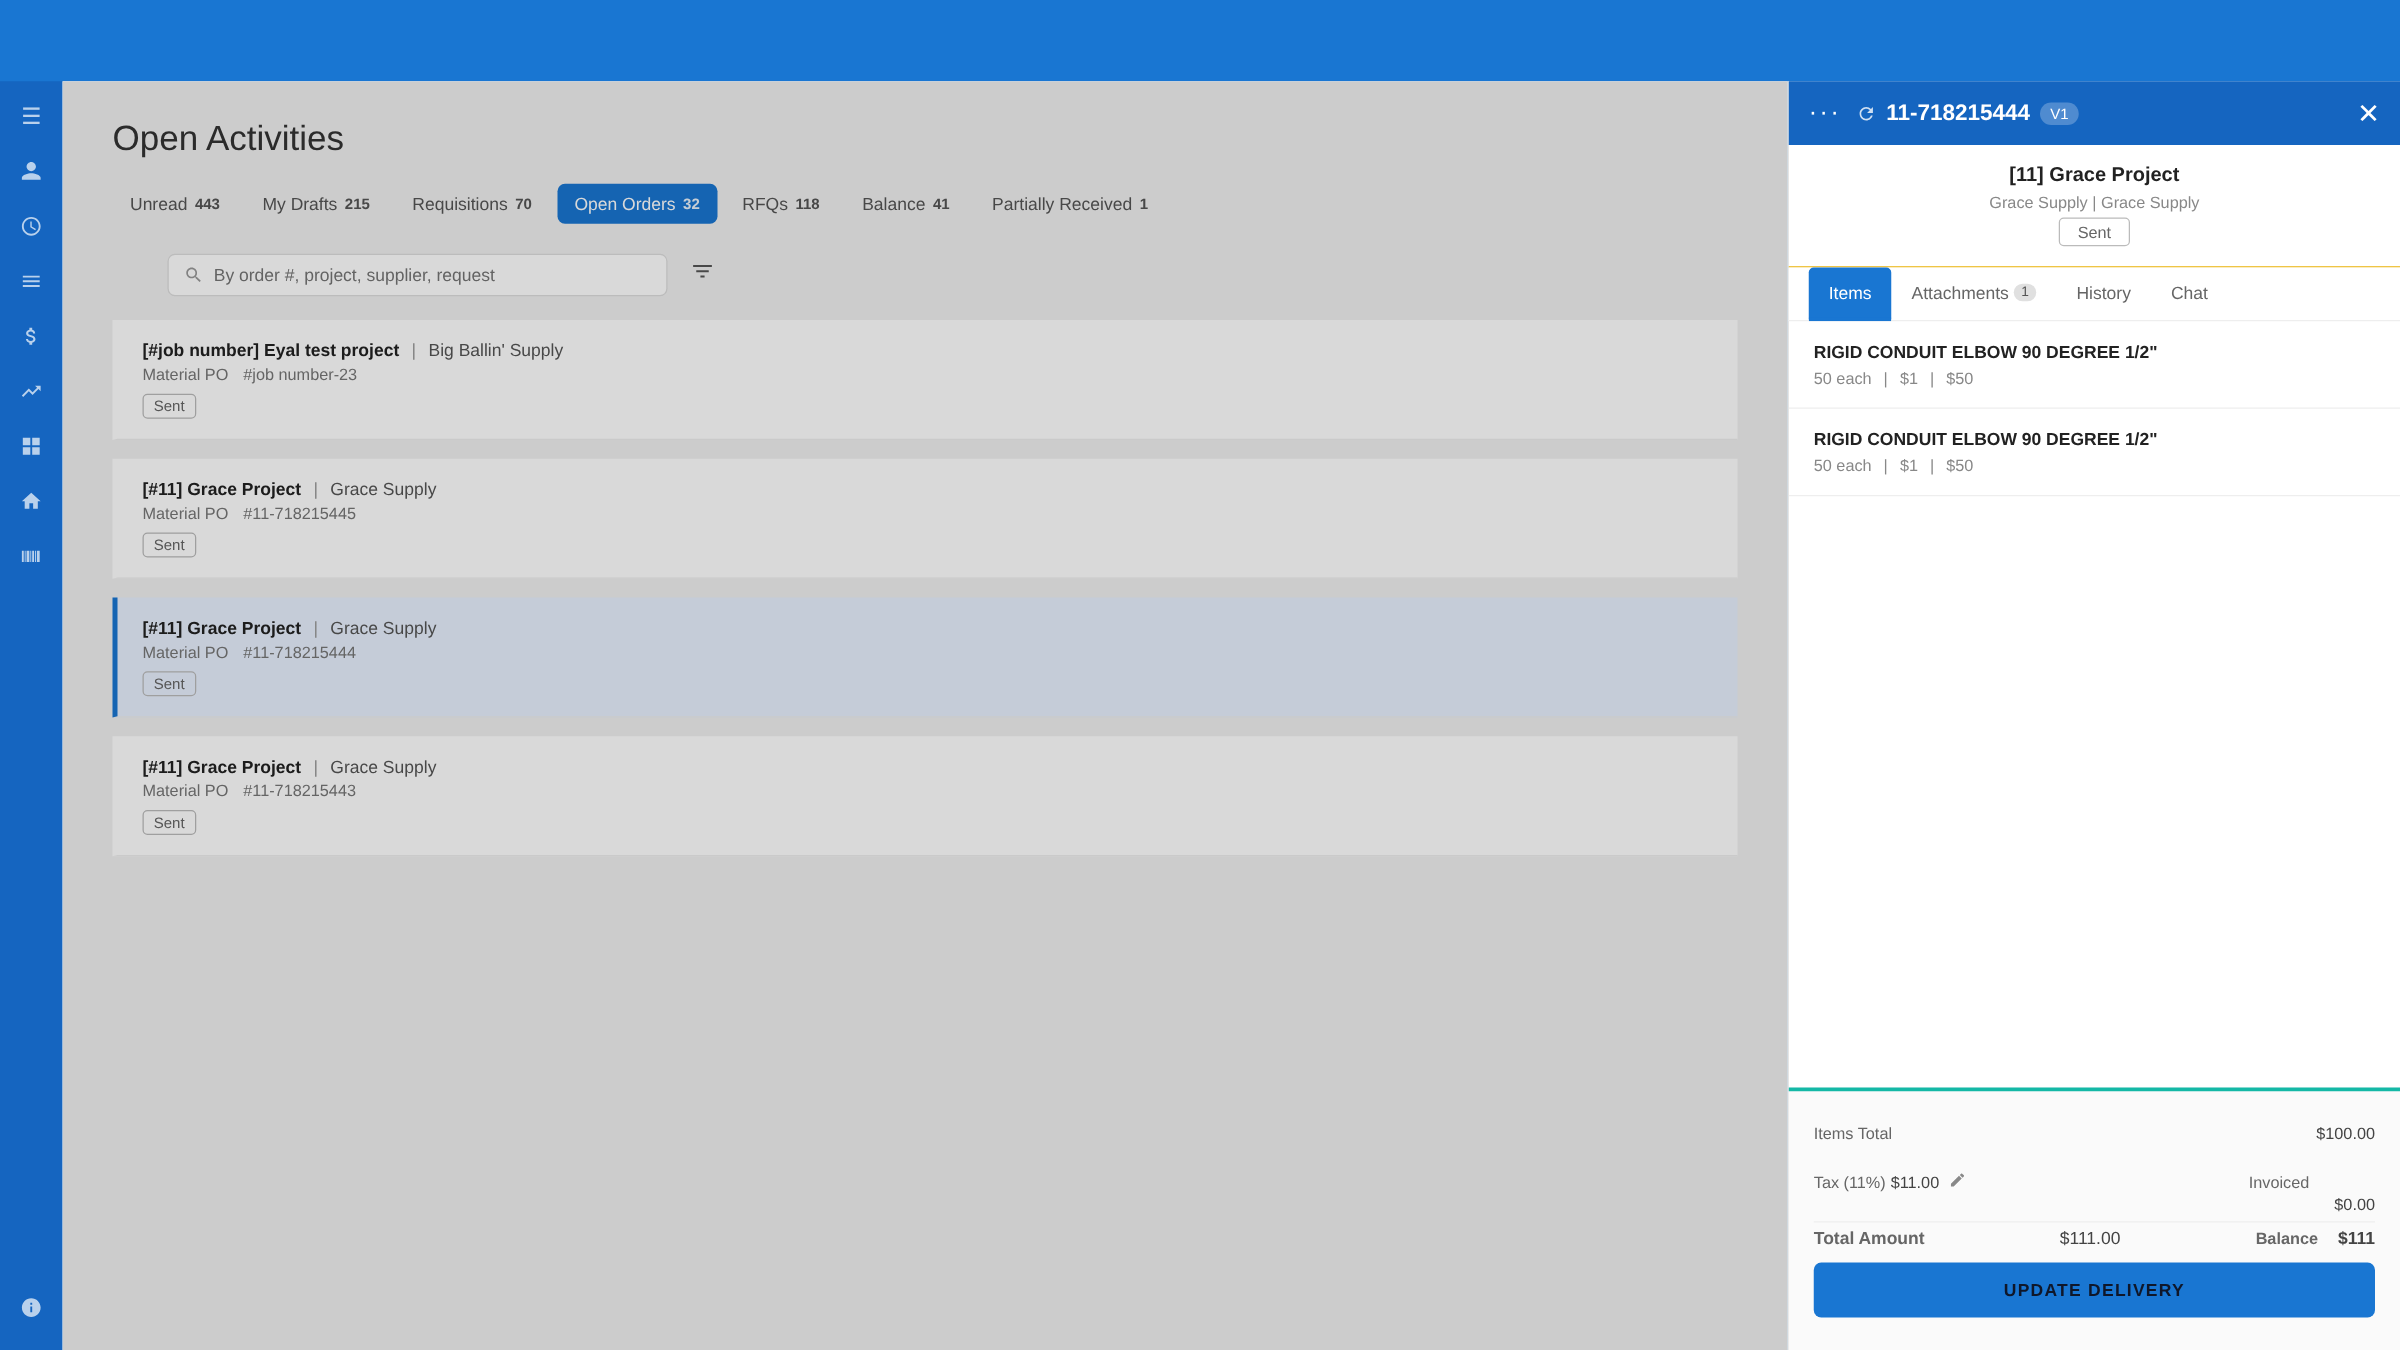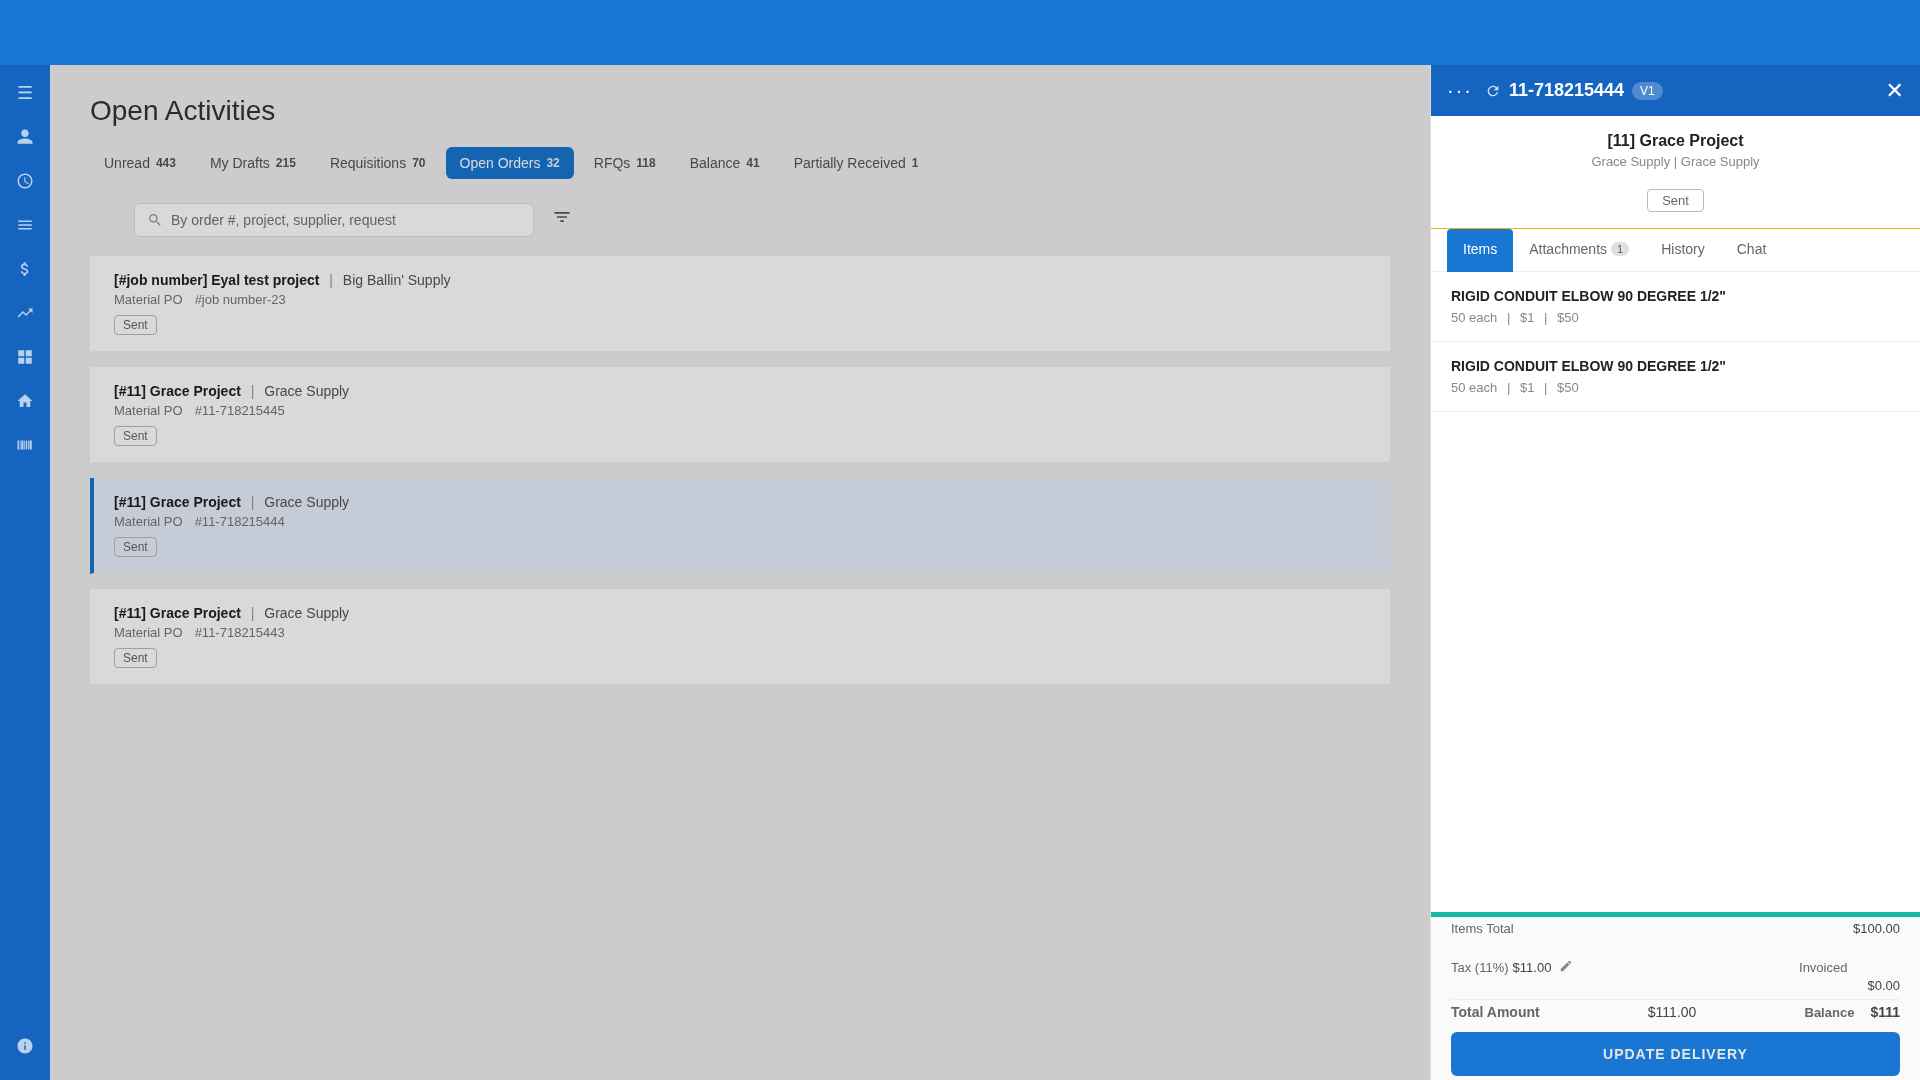--- a/index.html
+++ b/index.html
@@ -237,21 +237,21 @@
     }
     .panel-project-name {
       font-size: 16px;
       font-weight: 600;
       color: #222;
       margin-bottom: 4px;
     }
     .panel-project-sub {
       font-size: 13px;
       color: #888;
-      margin-bottom: 20px;
+      margin-bottom: 5px;
     }
     .panel-sent-badge {
       display: inline-block;
       border: 1px solid #bbb;
       border-radius: 4px;
       padding: 3px 14px;
       font-size: 13px;
       color: #666;
     }
 
@@ -304,22 +304,22 @@
       margin-bottom: 6px;
     }
     .panel-item-meta {
       font-size: 13px;
       color: #888;
     }
     .panel-item-meta span { margin-right: 6px; }
 
     
     .panel-footer {
-      border-top: 5px solid #14b8a6;
-      padding: 4px 20px;
+      border-top: 3px solid #14b8a6;
+      padding: 26px 20px;
       background: #fafafa;
     }
     .footer-row {
       display: flex;
       justify-content: space-between;
       align-items: center;
       margin-bottom: 6px;
       font-size: 13px;
       color: #444;
     }
@@ -336,21 +336,21 @@
       padding-top: 4px;
       border-top: 1px solid #eee;
       margin-top: 4px;
     }
     .tax-edit-icon { color: #888; cursor: pointer; margin-left: 4px; }
 
     .update-delivery-btn {
       display: block;
       width: 100%;
       background: #1976d2;
-      color: #e5e5e5;
+      color: #0f172a;
       border: none;
       border-radius: 6px;
       padding: 14px;
       font-size: 14px;
       font-weight: 700;
       letter-spacing: 1px;
       cursor: pointer;
       margin-top: 12px;
       text-transform: uppercase;
     }

